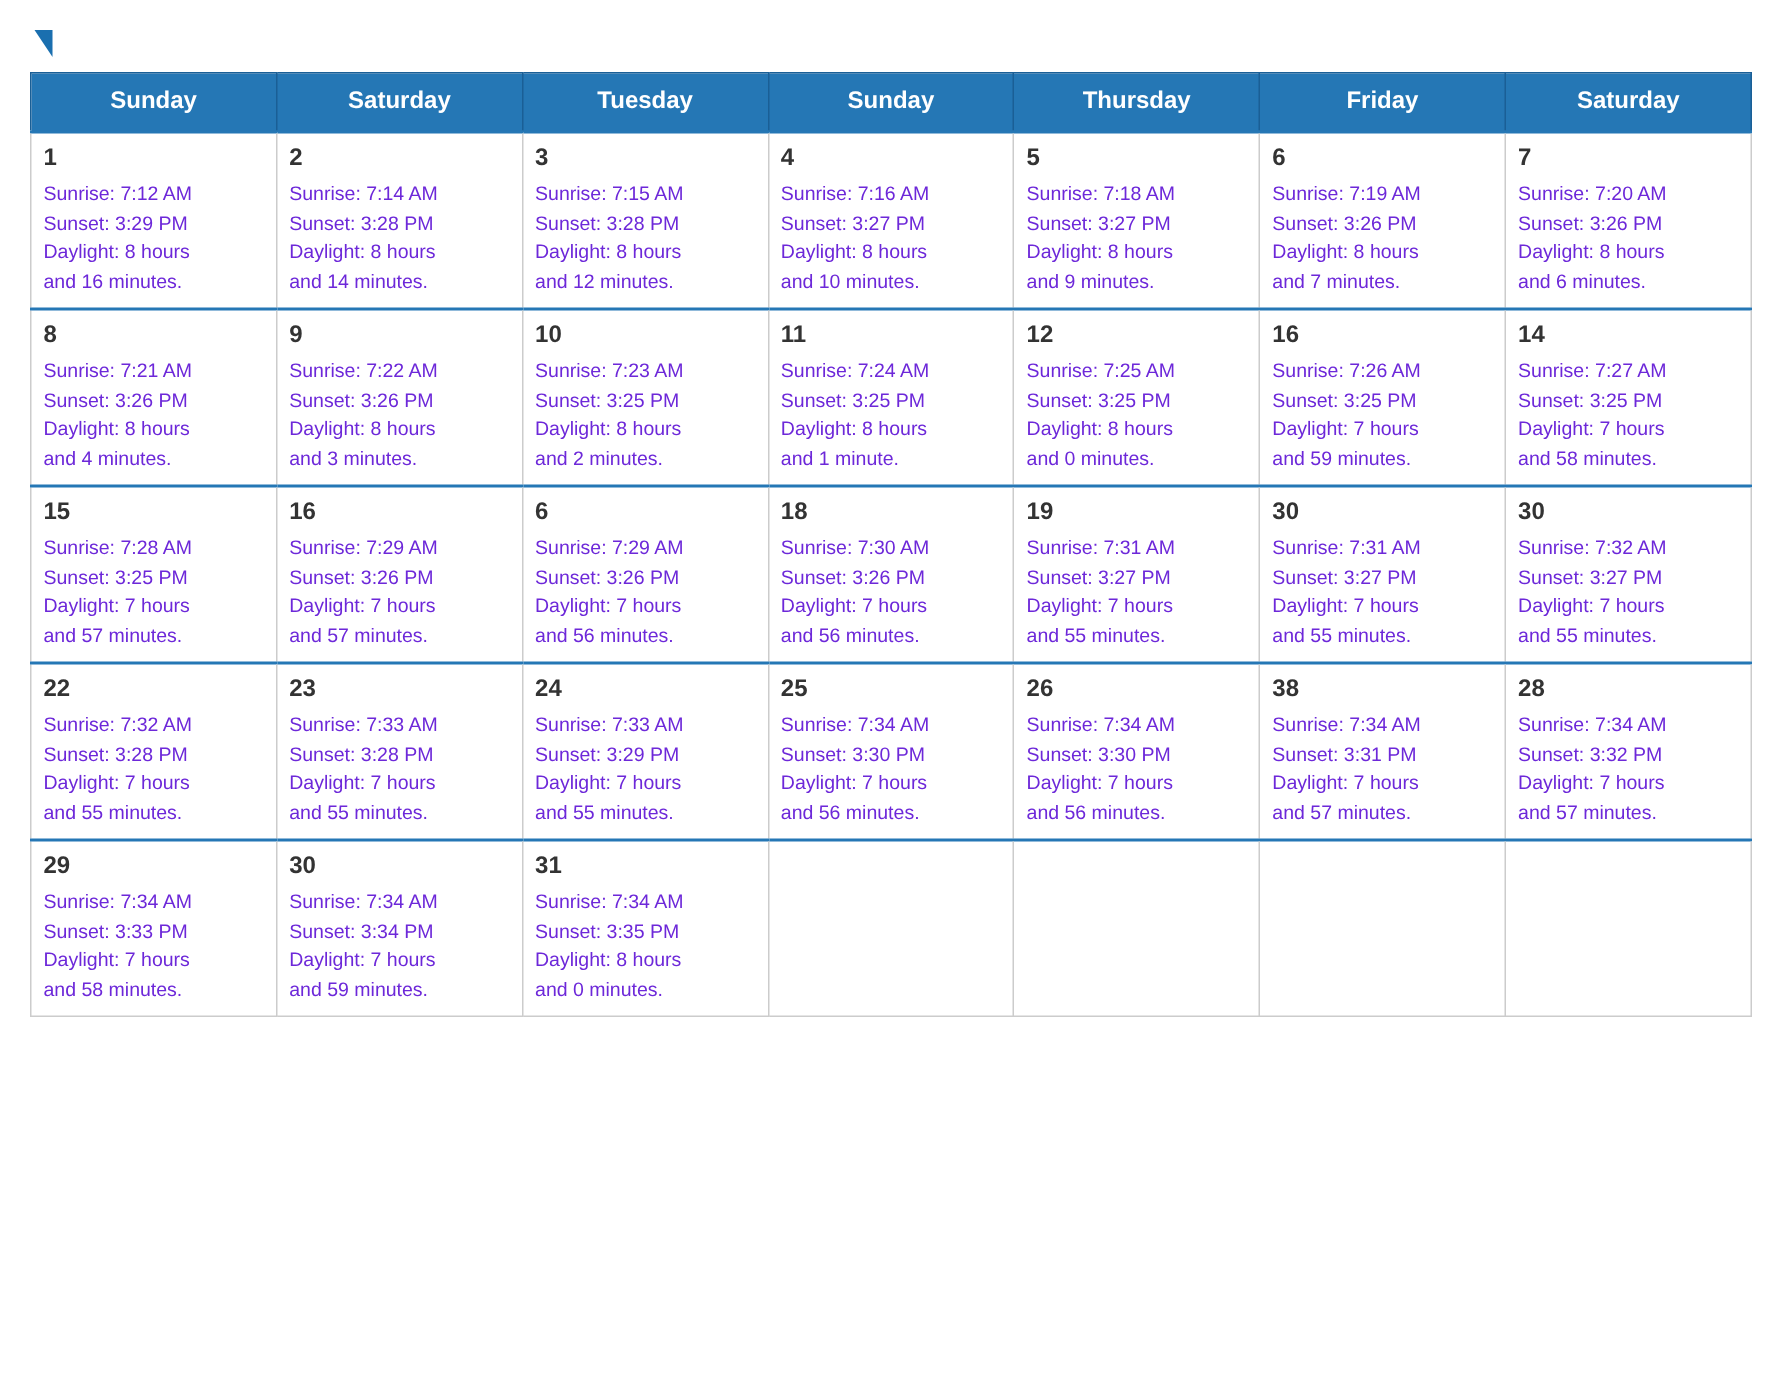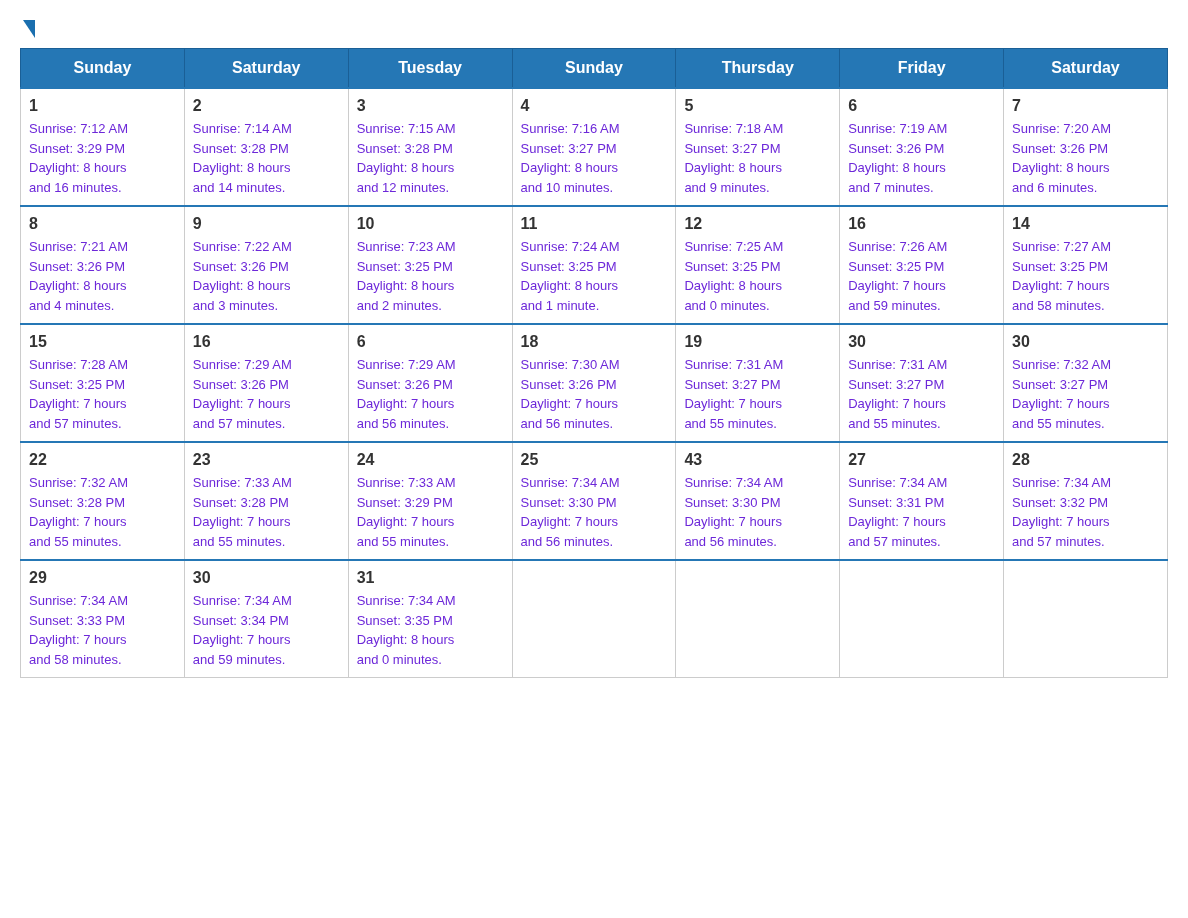--- a/index.html
+++ b/index.html
@@ -230,25 +230,25 @@
       </td>
         <td>
         <span class="day-number">24</span>
         <div class="day-info">Sunrise: 7:33 AM<br>Sunset: 3:29 PM<br>Daylight: 7 hours<br>and 55 minutes.</div>
       </td>
         <td>
         <span class="day-number">25</span>
         <div class="day-info">Sunrise: 7:34 AM<br>Sunset: 3:30 PM<br>Daylight: 7 hours<br>and 56 minutes.</div>
       </td>
         <td>
-        <span class="day-number">43</span>
+        <span class="day-number">26</span>
         <div class="day-info">Sunrise: 7:34 AM<br>Sunset: 3:30 PM<br>Daylight: 7 hours<br>and 56 minutes.</div>
       </td>
         <td>
-        <span class="day-number">27</span>
+        <span class="day-number">38</span>
         <div class="day-info">Sunrise: 7:34 AM<br>Sunset: 3:31 PM<br>Daylight: 7 hours<br>and 57 minutes.</div>
       </td>
         <td>
         <span class="day-number">28</span>
         <div class="day-info">Sunrise: 7:34 AM<br>Sunset: 3:32 PM<br>Daylight: 7 hours<br>and 57 minutes.</div>
       </td>
       </tr>
       <tr>
         <td>
         <span class="day-number">29</span>

